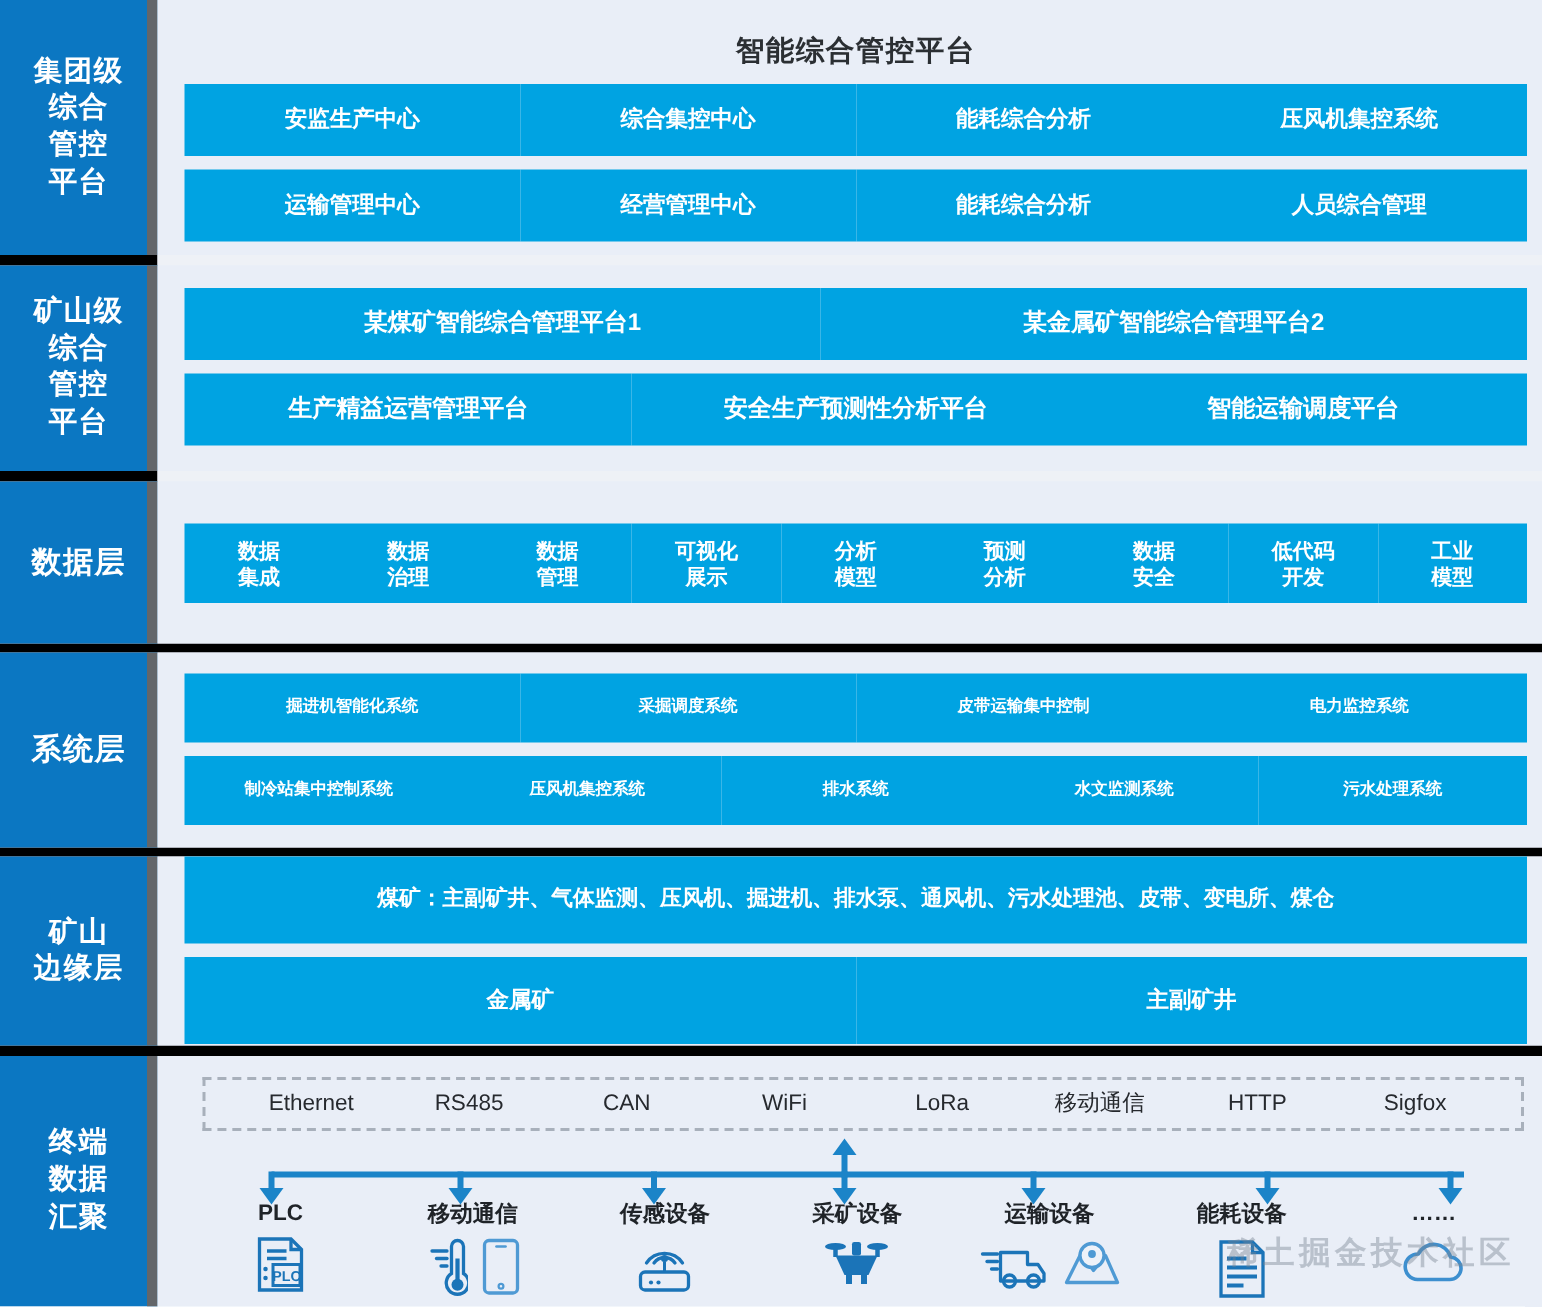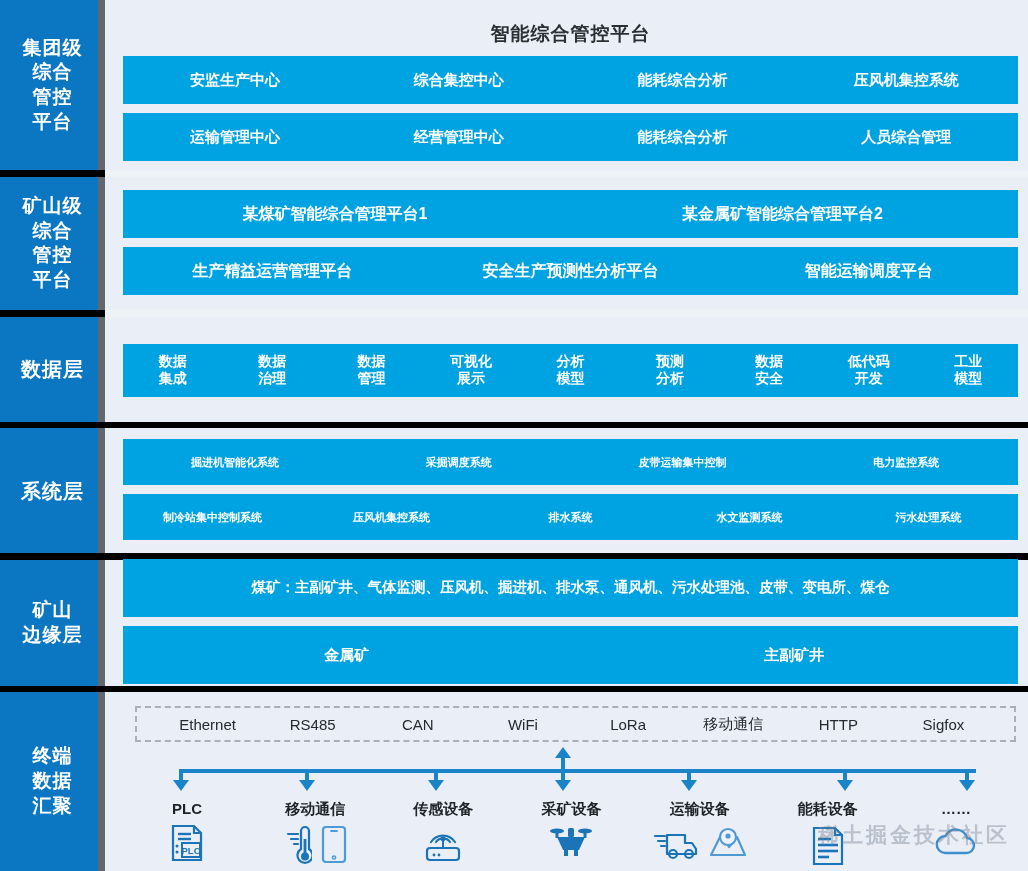--- a/index.html
+++ b/index.html
@@ -146,21 +146,21 @@
     width: 4px; height: 15px; background: #1b84c8;
     transform: translateX(-2px);
   }
   .arrow-up::after {
     content:""; position:absolute; left:-6px; top:-11px;
     border-left: 8px solid transparent;
     border-right: 8px solid transparent;
     border-bottom: 11px solid #1b84c8;
   }
 
-  .devrow { display: flex; margin-top: 14px; }
+  .devrow { display: flex; margin-top: 2px; }
   .dev { flex: 1; text-align: center; }
   .dev-label {
     font-size: 15px; font-weight: bold; color: #1f2328;
     white-space: nowrap;
   }
   .dev-icons {
     margin-top: 6px; height: 46px;
     display: flex; align-items: flex-start; justify-content: center; gap: 8px;
   }
   .dev-icons svg { display: block; }

